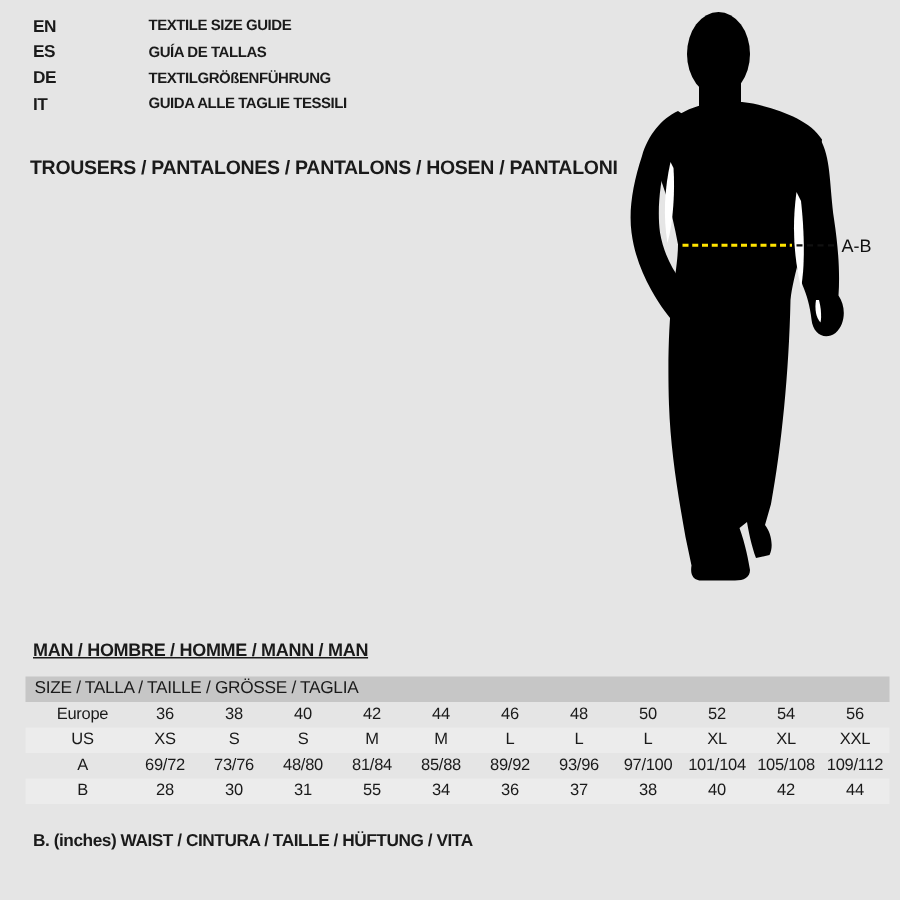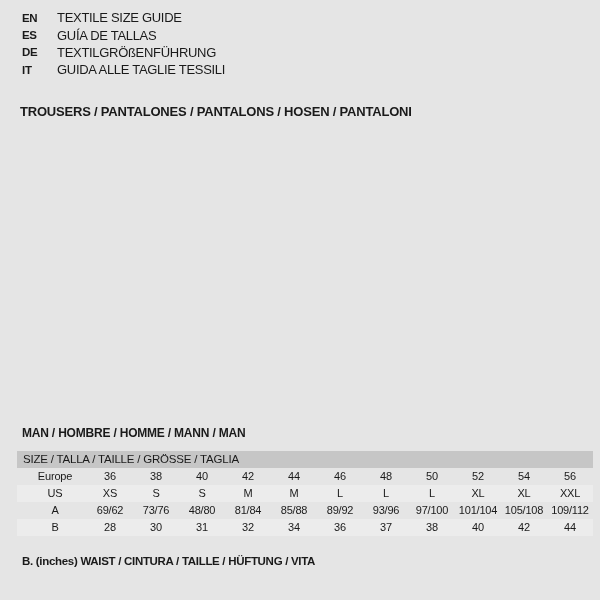--- a/index.html
+++ b/index.html
@@ -9,35 +9,35 @@
     --yellow:#ffe400;
   }
   *{margin:0;padding:0;box-sizing:border-box;}
   body{background:#fff;font-family:"Liberation Sans",sans-serif;color:var(--ink);}
   .canvas{position:relative;width:600px;height:600px;background:#e5e5e5;overflow:hidden;}
 
   
   .lang-list{position:absolute;left:22px;top:9px;}
   .lang-row{display:flex;height:17.4px;align-items:center;}
   .lang-code{width:35px;font-size:11.5px;font-weight:700;letter-spacing:-0.3px;}
-  .lang-label{font-size:13px;font-weight:400;letter-spacing:-0.3px;white-space:nowrap;}
+  .lang-label{font-size:10px;font-weight:700;letter-spacing:-0.3px;white-space:nowrap;margin-left:42px;}
 
   .garment-title{position:absolute;left:20px;top:104px;font-size:13px;font-weight:700;letter-spacing:-0.2px;white-space:nowrap;}
 
   
   .figure-wrap{position:absolute;left:388px;top:0;width:210px;height:400px;}
   .figure-wrap svg{display:block;width:100%;height:100%;}
   .sil{fill:#000;}
   .sil-gap{fill:#fff;}
   .measure-on{stroke:var(--yellow);stroke-width:2;stroke-dasharray:4 2.5;fill:none;}
   .measure-off{stroke:#111;stroke-width:1.5;stroke-dasharray:4 3;fill:none;}
   .measure-text{font-family:"Liberation Sans",sans-serif;font-size:12px;fill:#111;}
 
   
-  .man-title{position:absolute;left:22px;top:426px;font-size:12px;font-weight:700;letter-spacing:-0.2px;}
+  .man-title{position:absolute;left:22px;top:426px;font-size:12px;font-weight:700;letter-spacing:-0.2px;text-decoration:underline;}
   .size-table{position:absolute;left:17px;top:451px;width:576px;font-size:11px;letter-spacing:-0.2px;}
   .tbl-header{background:var(--header-bg);height:17px;line-height:17px;padding-left:6px;font-size:11.5px;}
   .tbl-row{display:grid;grid-template-columns:70px repeat(11,1fr);height:17px;line-height:17px;}
   .tbl-row.stripe{background:var(--stripe-bg);}
   .tbl-row .rlabel{padding-left:6px;text-align:center;}
   .tbl-row .cell{text-align:center;white-space:nowrap;}
 
   .notes{position:absolute;left:22px;top:553px;}
   .note-line{font-size:11.5px;font-weight:700;letter-spacing:-0.3px;line-height:17.5px;white-space:nowrap;}
 </style>
@@ -60,20 +60,84 @@
       <span class="lang-label">TEXTILGRÖßENFÜHRUNG</span>
     </div>
     <div class="lang-row">
       <span class="lang-code">IT</span>
       <span class="lang-label">GUIDA ALLE TAGLIE TESSILI</span>
     </div>
   </div>
 
   <div class="garment-title">TROUSERS / PANTALONES / PANTALONS / HOSEN / PANTALONI</div>
 
+  <div class="figure-wrap">
+    <svg viewBox="388 0 210 400" xmlns="http://www.w3.org/2000/svg">
+
+      <ellipse class="sil" cx="479" cy="36" rx="21" ry="28"></ellipse>
+      <rect class="sil" x="466" y="48" width="28" height="26"></rect>
+
+      <path class="sil" d="
+        M 433 102
+        C 440 84 452 74 468 70
+        C 478 67 492 67 502 69
+        C 520 73 540 80 548 93
+        C 546 118 540 142 535 163
+        C 531 180 528 190 527 200
+        C 526 248 521 298 514 336
+        L 510 350
+        C 514 355 516 364 513 370
+        L 504 372
+        C 501 364 499 354 498 348
+        L 493 352
+        C 497 363 499 374 500 380
+        C 500 385 496 387 490 387
+        L 468 387
+        C 462 387 460 383 461 377
+        L 457 358
+        C 452 330 447 300 446 270
+        C 445 240 446 215 448 198
+        C 450 185 452 172 452 163
+        C 448 140 441 118 433 102 Z"></path>
+
+      <path class="sil" d="
+        M 452 74
+        C 441 79 432 90 428 104
+        C 422 122 419 140 421 155
+        C 423 170 428 182 434 193
+        C 440 204 447 213 453 219
+        C 459 223 464 218 464 211
+        C 464 202 460 194 454 187
+        C 447 178 442 167 440 155
+        C 438 140 440 122 444 106
+        C 447 93 450 82 455 76 Z"></path>
+
+      <path class="sil" d="
+        M 505 71
+        C 522 75 539 83 548 95
+        C 554 108 553 124 556 146
+        C 559 166 560 182 559 197
+        C 564 204 564 216 557 222
+        C 550 227 542 223 541 213
+        C 540 204 538 197 535 190
+        C 529 172 525 152 523 132
+        C 521 112 516 88 505 78 Z"></path>
+
+      <path class="sil-gap" d="
+        M 531 128 C 528 150 529 170 534 192 C 537 176 536 152 534 134 Z"></path>
+      <path class="sil-gap" d="
+        M 447 108 C 443 126 442 144 445 162 C 449 148 450 126 449 112 Z"></path>
+      <path class="sil-gap" d="
+        M 544 200 C 543 206 544 212 547 215 C 548 210 547 204 546 200 Z"></path>
+
+      <line class="measure-on" x1="455" y1="163.5" x2="528" y2="163.5"></line>
+      <line class="measure-off" x1="531" y1="163.5" x2="557" y2="163.5"></line>
+      <text class="measure-text" x="561" y="168">A-B</text>
+    </svg>
+  </div>
 
   <div class="man-title">MAN / HOMBRE / HOMME / MANN / MAN</div>
 
   <div class="size-table">
     <div class="tbl-header">SIZE / TALLA / TAILLE / GRÖSSE / TAGLIA</div>
     <div id="tbl-rows">
         <div class="tbl-row">
           <span class="rlabel">Europe</span>
           <span class="cell">36</span>
           <span class="cell">38</span>
@@ -96,38 +160,38 @@
           <span class="cell">M</span>
           <span class="cell">L</span>
           <span class="cell">L</span>
           <span class="cell">L</span>
           <span class="cell">XL</span>
           <span class="cell">XL</span>
           <span class="cell">XXL</span>
         </div>
         <div class="tbl-row">
           <span class="rlabel">A</span>
-          <span class="cell">69/62</span>
+          <span class="cell">69/72</span>
           <span class="cell">73/76</span>
           <span class="cell">48/80</span>
           <span class="cell">81/84</span>
           <span class="cell">85/88</span>
           <span class="cell">89/92</span>
           <span class="cell">93/96</span>
           <span class="cell">97/100</span>
           <span class="cell">101/104</span>
           <span class="cell">105/108</span>
           <span class="cell">109/112</span>
         </div>
         <div class="tbl-row stripe">
           <span class="rlabel">B</span>
           <span class="cell">28</span>
           <span class="cell">30</span>
           <span class="cell">31</span>
-          <span class="cell">32</span>
+          <span class="cell">55</span>
           <span class="cell">34</span>
           <span class="cell">36</span>
           <span class="cell">37</span>
           <span class="cell">38</span>
           <span class="cell">40</span>
           <span class="cell">42</span>
           <span class="cell">44</span>
         </div>
       </div>
   </div>

